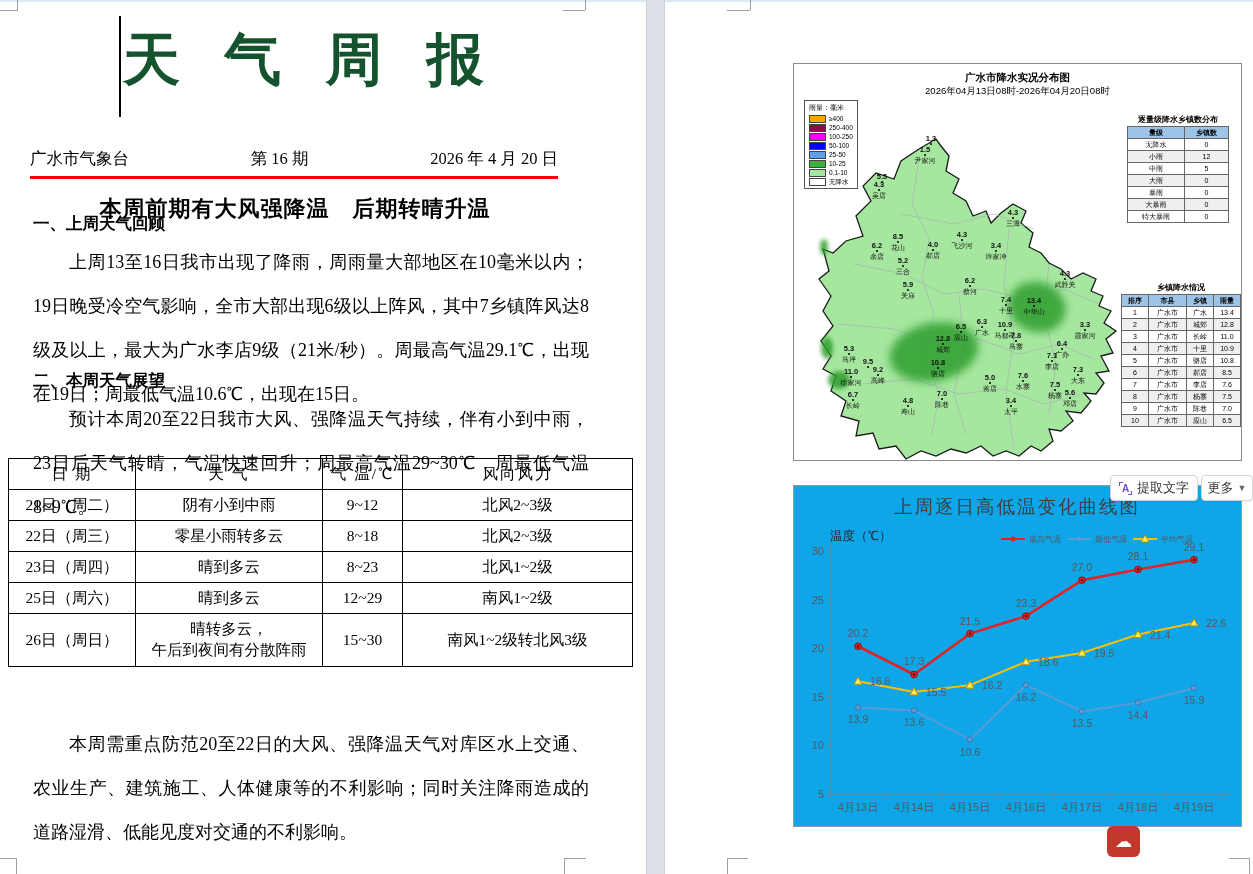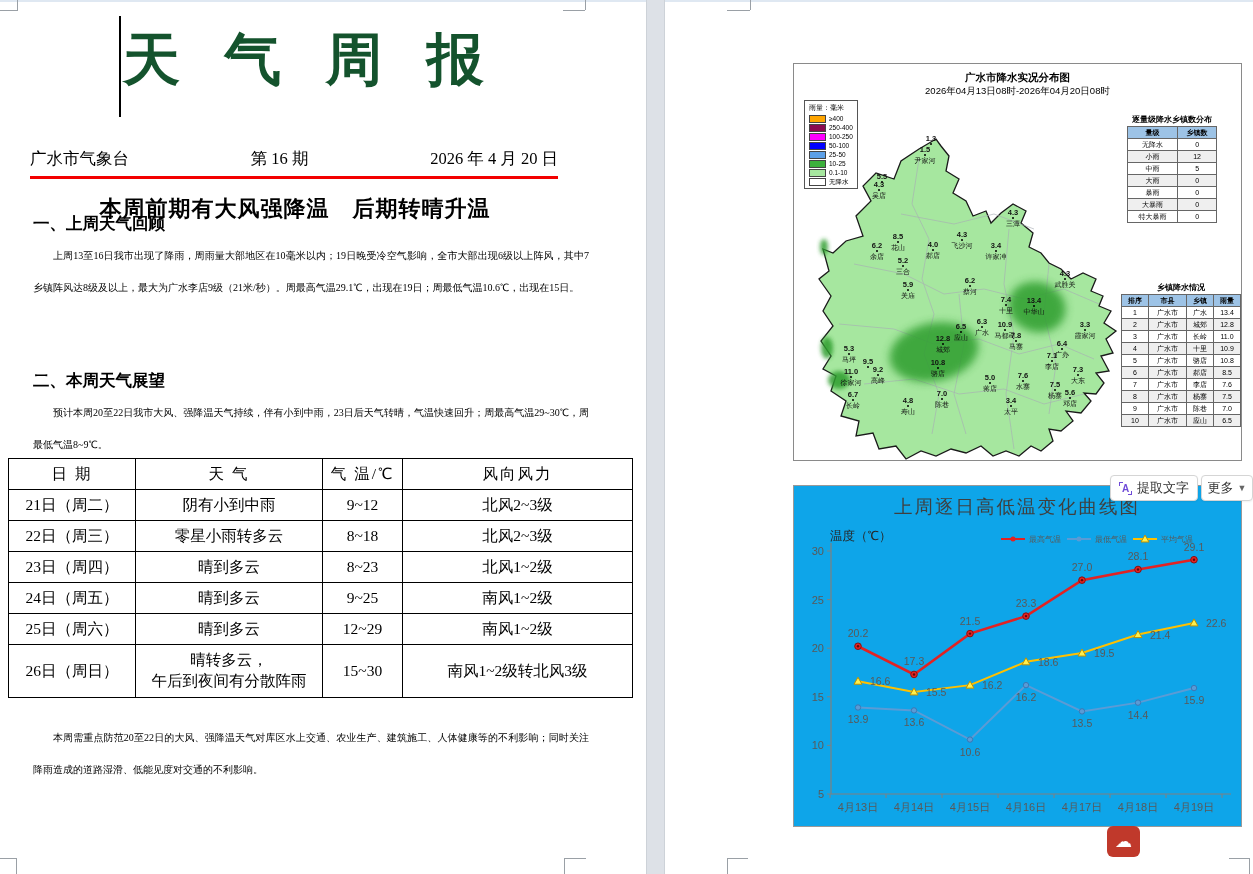--- a/index.html
+++ b/index.html
@@ -12,21 +12,21 @@
   .mark{position:absolute;background:#9aa0a6;}
   .masthead-bar{left:119px;top:16px;width:2px;height:101px;background:#000;}
   .masthead{left:123px;top:22px;width:470px;font-family:"Liberation Serif",serif;
             font-size:57px;font-weight:700;color:#14532d;letter-spacing:15px;white-space:nowrap;}
   .issue-line{left:30px;top:148px;width:528px;display:flex;justify-content:space-between;
               font-family:"Liberation Serif",serif;font-size:16.5px;}
   .red-rule{left:30px;top:176px;width:528px;height:3px;background:#f30000;}
   .headline{left:30px;top:194px;width:530px;text-align:center;font-weight:700;
             font-size:22px;letter-spacing:1px;}
   .sec-title{font-family:"Liberation Serif",serif;font-size:16.5px;font-weight:700;}
-  .bodytxt{font-family:"Liberation Serif",serif;font-size:10px;line-height:32px;
+  .bodytxt{font-family:"Liberation Serif",serif;font-size:18px;line-height:44px;
            text-align:justify;text-indent:2em;width:556px;}
   table.fc{border-collapse:collapse;width:624px;table-layout:fixed;
            font-family:"Liberation Serif",serif;font-size:15.5px;}
   table.fc th,table.fc td{border:1px solid #000;text-align:center;vertical-align:middle;
            padding:0 2px;font-weight:400;white-space:pre-line;}
   table.fc th{height:30px;letter-spacing:2px;}
   table.fc td{height:30px;}
   table.fc tr.tall td{height:52px;}
   
   .p2-title{left:665px;top:18px;width:588px;text-align:center;font-weight:700;font-size:17.5px;}
@@ -133,26 +133,20 @@
           <td>8~18</td>
           <td>北风2~3级</td>
         </tr>
         <tr>
           <td>23日（周四）</td>
           <td>晴到多云</td>
           <td>8~23</td>
           <td>北风1~2级</td>
         </tr>
         <tr>
-          <td>24日（周五）</td>
-          <td>晴到多云</td>
-          <td>9~25</td>
-          <td>南风1~2级</td>
-        </tr>
-        <tr>
           <td>25日（周六）</td>
           <td>晴到多云</td>
           <td>12~29</td>
           <td>南风1~2级</td>
         </tr>
         <tr class="tall">
           <td>26日（周日）</td>
           <td>晴转多云，
 午后到夜间有分散阵雨</td>
           <td>15~30</td>
@@ -228,21 +222,21 @@
             <span class="lg-swatch" style="background: rgb(166, 231, 159);"></span>
             <span class="lg-label">0.1-10</span>
           </div>
           <div class="lg-row">
             <span class="lg-swatch" style="background: rgb(255, 255, 255);"></span>
             <span class="lg-label">无降水</span>
           </div>
         </div>
     </div>
 
-    <div class="mini-tbl-wrap" style="left:333px;top:50px;width:90px">
+    <div class="mini-tbl-wrap" style="left:333px;top:50px;width:102px">
       <div class="mini-tbl-title">逐量级降水乡镇数分布</div>
       <table class="mini">
         <thead>
             <tr>
               <th>量级</th>
               <th>乡镇数</th>
             </tr>
           </thead>
         <tbody>
             <tr>

